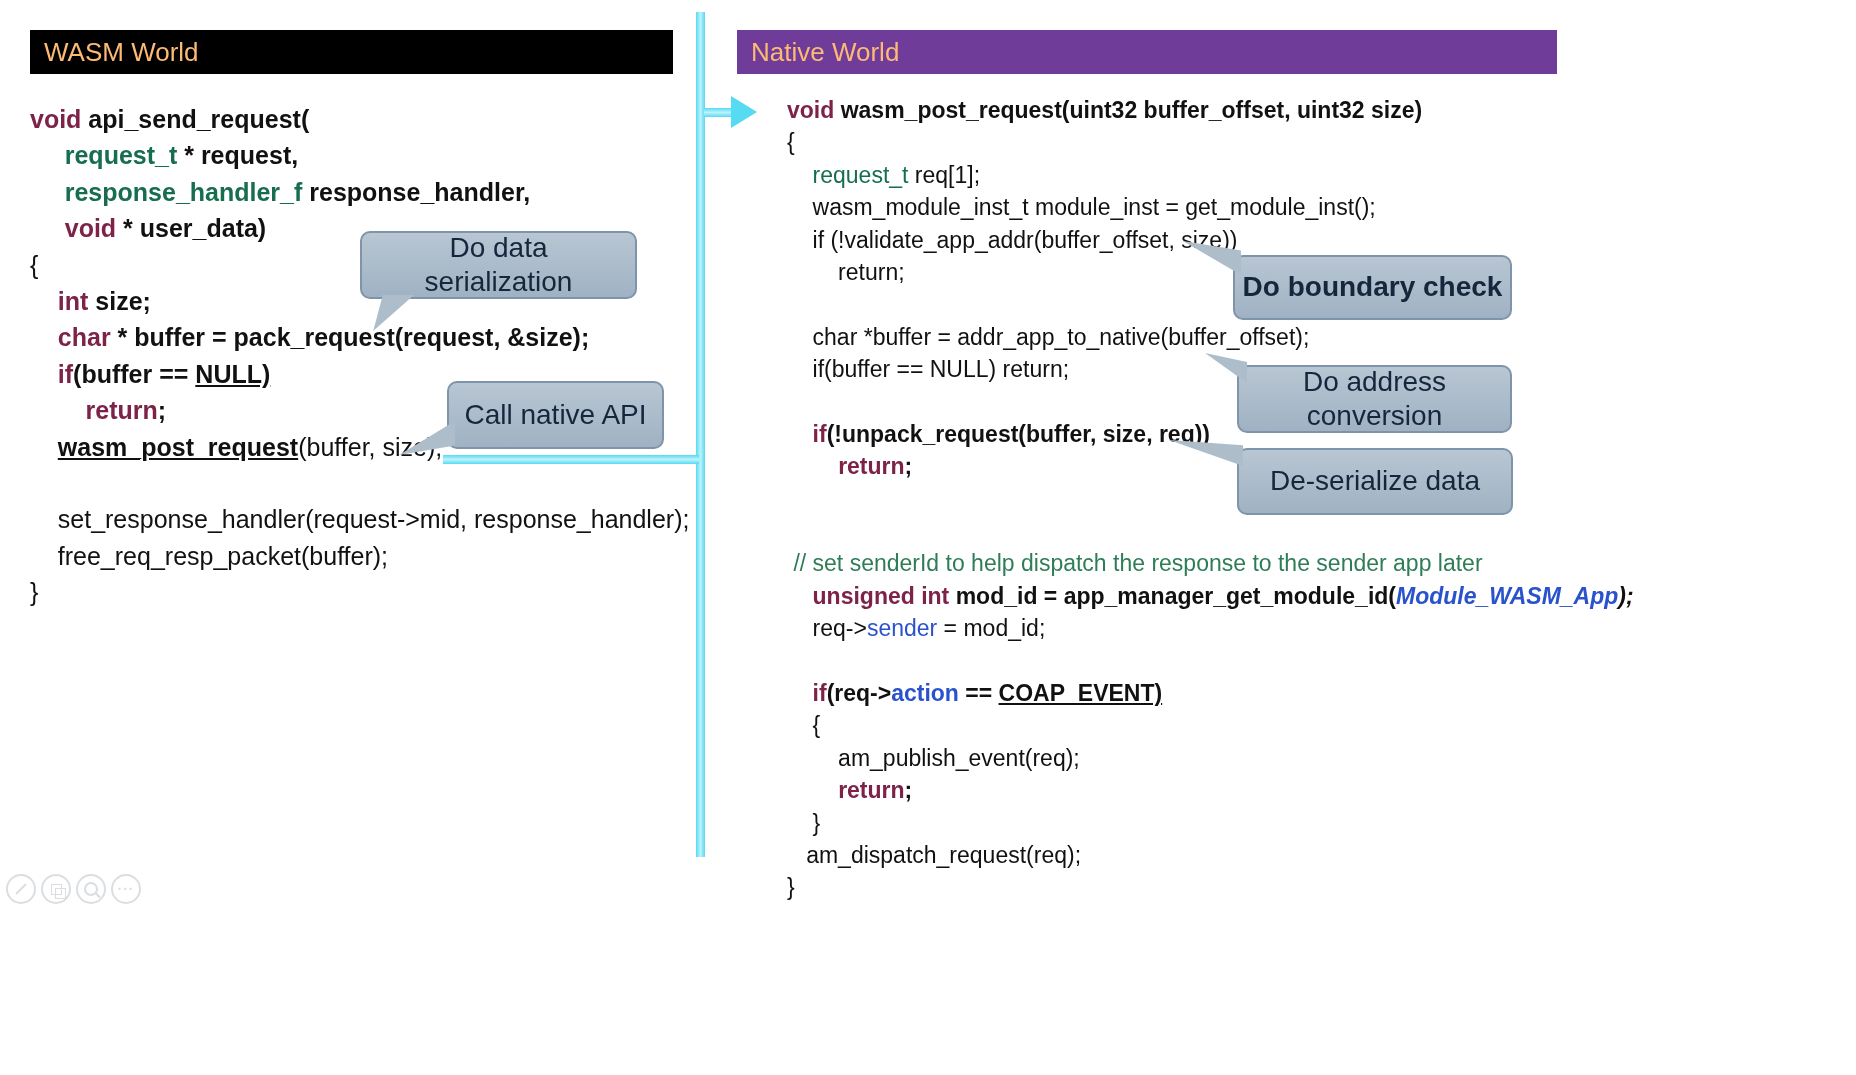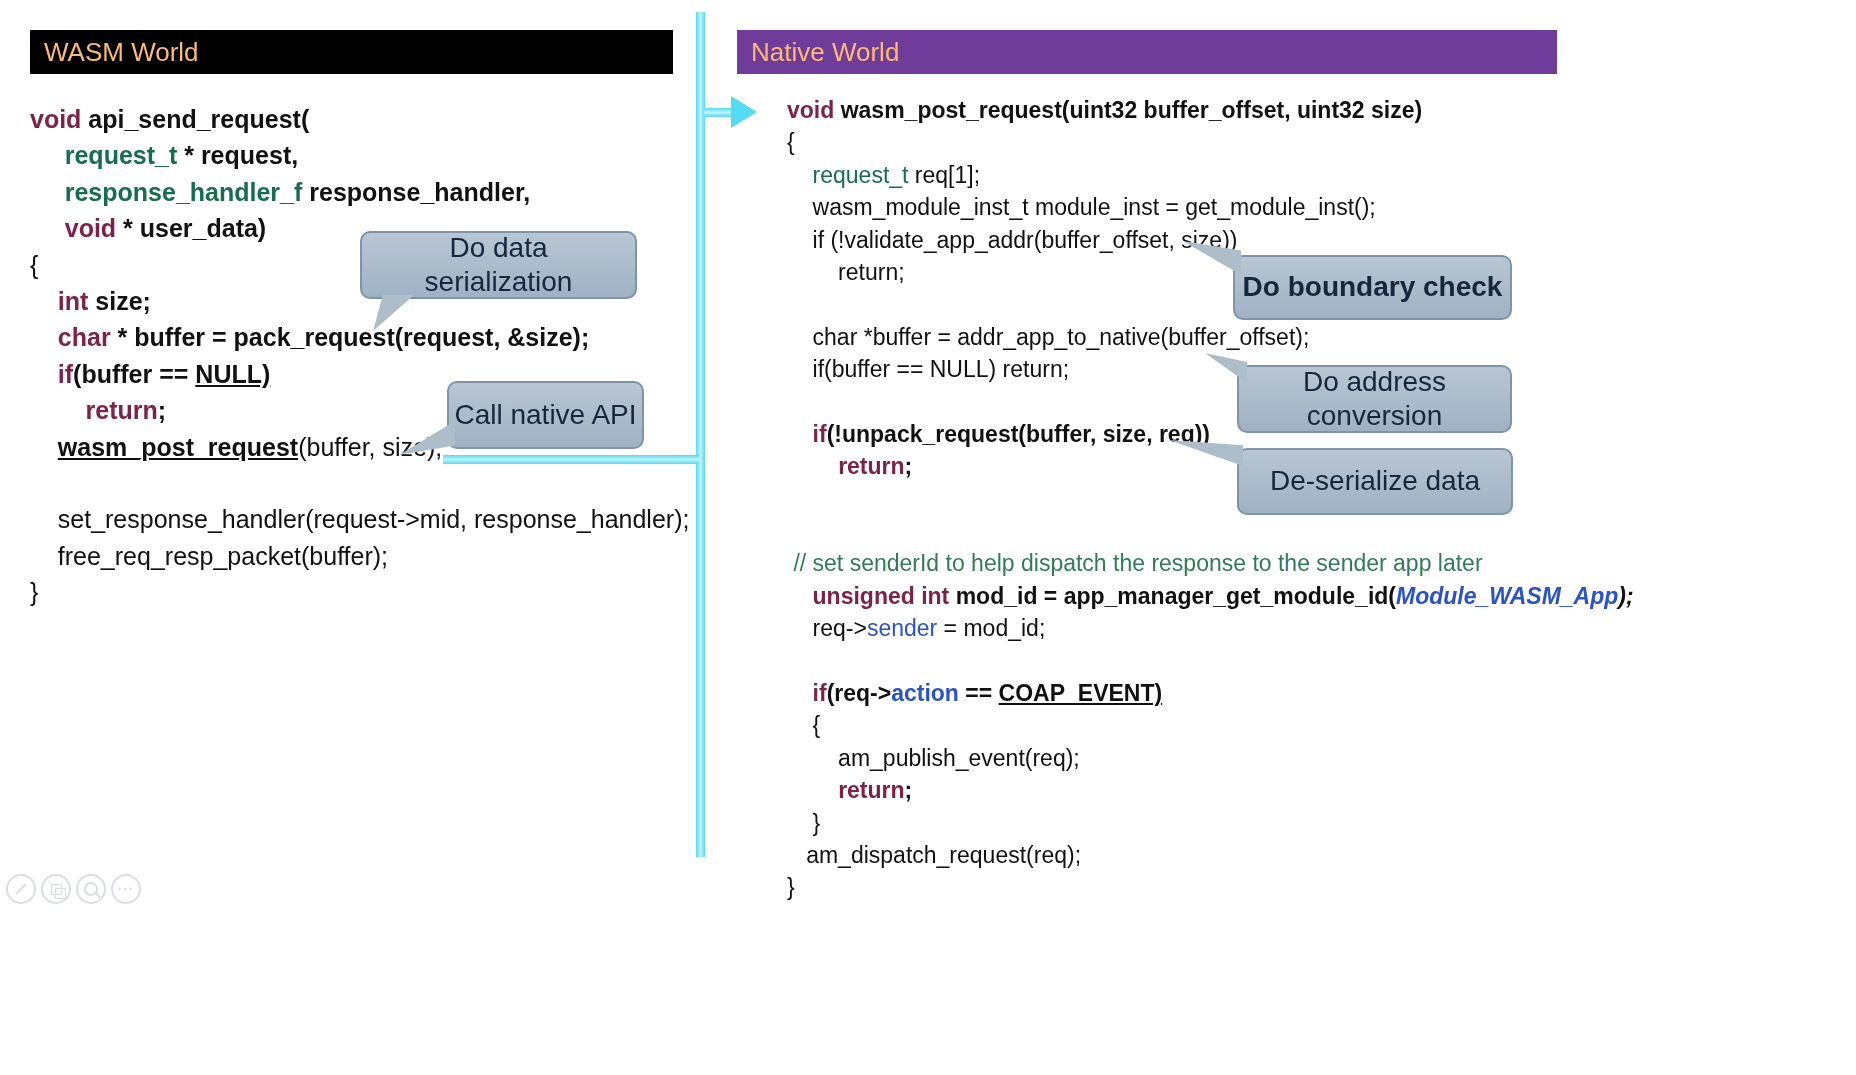--- a/index.html
+++ b/index.html
@@ -37,21 +37,21 @@
   
   .callout{
     position:absolute;box-sizing:border-box;
     background:linear-gradient(180deg,#b9c6d3,#9fb2c3);
     border:2px solid var(--callout-border,#7f94a8);
     border-radius:10px;
     display:flex;align-items:center;justify-content:center;text-align:center;
     font-size:28px;line-height:1.22;color:#16263c;
   }
   .co1{left:360px;top:231px;width:277px;height:68px;}
-  .co2{left:447px;top:381px;width:197px;height:68px;}
+  .co2{left:447px;top:381px;width:217px;height:68px;}
   .co3{left:1233px;top:255px;width:279px;height:65px;font-weight:bold;}
   .co4{left:1237px;top:365px;width:275px;height:68px;}
   .co5{left:1237px;top:448px;width:276px;height:67px;align-items:center;}
   .co1 .callout-text{max-width:185px;}
   .co4 .callout-text{max-width:175px;}
   .tail{position:absolute;background:var(--callout-fill,#aebdca);}
   .tail1{left:10px;bottom:-34px;width:60px;height:36px;clip-path:polygon(18% 0,70% 0,2% 100%);}
   .tail2{left:-50px;bottom:-8px;width:56px;height:34px;clip-path:polygon(100% 0,100% 72%,0 100%);}
   .tail3{left:-52px;top:-16px;width:58px;height:34px;clip-path:polygon(100% 28%,100% 100%,0 0);}
   .tail4{left:-34px;top:-14px;width:42px;height:30px;clip-path:polygon(100% 30%,100% 100%,0 0);}

